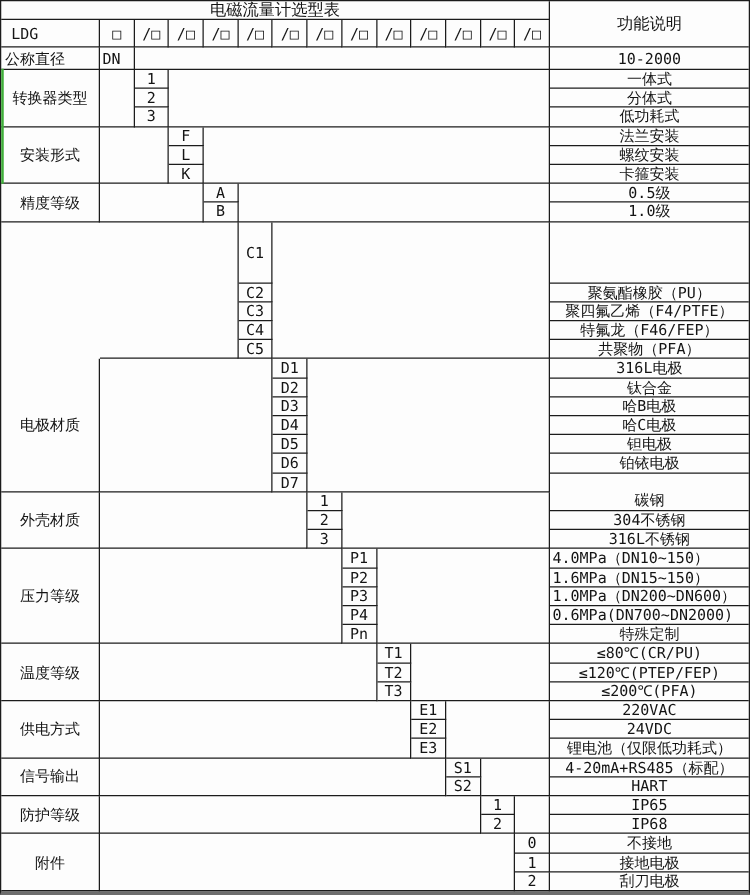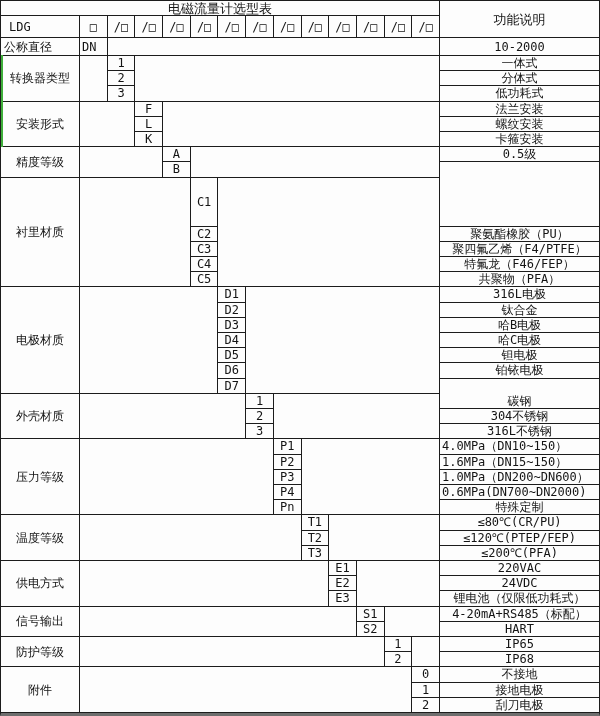--- a/index.html
+++ b/index.html
@@ -81,22 +81,22 @@
     <div class="c " style="grid-area: 8 / 4;">L</div>
     <div class="c fn" style="grid-area: 8 / 15;">螺纹安装</div>
     <div class="c " style="grid-area: 9 / 4;">K</div>
     <div class="c fn" style="grid-area: 9 / 15;">卡箍安装</div>
     <div class="c " style="grid-area: 7 / 5 / span 3 / 15;"></div>
     <div class="c " style="grid-area: 10 / 1 / span 2;">精度等级</div>
     <div class="c " style="grid-area: 10 / 2 / span 2 / 5;"></div>
     <div class="c " style="grid-area: 10 / 5;">A</div>
     <div class="c fn" style="grid-area: 10 / 15;">0.5级</div>
     <div class="c " style="grid-area: 11 / 5;">B</div>
+    <div class="c fn" style="grid-area: 11 / 15;">1.0级</div>
     <div class="c " style="grid-area: 10 / 6 / span 2 / 15;"></div>
-    <div class="c " style="grid-area: 12 / 1 / span 5;">衬里材质</div>
     <div class="c " style="grid-area: 12 / 2 / span 5 / 6;"></div>
     <div class="c " style="grid-area: 12 / 6;">C1</div>
     <div class="c fn" style="grid-area: 12 / 15; margin-top: 48px;">氯丁橡胶（CR）</div>
     <div class="c " style="grid-area: 13 / 6;">C2</div>
     <div class="c fn" style="grid-area: 13 / 15;">聚氨酯橡胶（PU）</div>
     <div class="c " style="grid-area: 14 / 6;">C3</div>
     <div class="c fn" style="grid-area: 14 / 15;">聚四氟乙烯（F4/PTFE）</div>
     <div class="c " style="grid-area: 15 / 6;">C4</div>
     <div class="c fn" style="grid-area: 15 / 15;">特氟龙（F46/FEP）</div>
     <div class="c " style="grid-area: 16 / 6;">C5</div>
@@ -114,21 +114,21 @@
     <div class="c fn" style="grid-area: 20 / 15;">哈C电极</div>
     <div class="c " style="grid-area: 21 / 7;">D5</div>
     <div class="c fn" style="grid-area: 21 / 15;">钽电极</div>
     <div class="c " style="grid-area: 22 / 7;">D6</div>
     <div class="c fn" style="grid-area: 22 / 15;">铂铱电极</div>
     <div class="c " style="grid-area: 23 / 7;">D7</div>
     <div class="c " style="grid-area: 17 / 8 / span 7 / 15;"></div>
     <div class="c " style="grid-area: 24 / 1 / span 3;">外壳材质</div>
     <div class="c " style="grid-area: 24 / 2 / span 3 / 8;"></div>
     <div class="c " style="grid-area: 24 / 8;">1</div>
-    <div class="c fn" style="grid-area: 24 / 15;">碳钢</div>
+    <div class="c fn" style="grid-area: 24 / 15; font-family: Liberation Mono, monospace;">碳钢</div>
     <div class="c " style="grid-area: 25 / 8;">2</div>
     <div class="c fn" style="grid-area: 25 / 15;">304不锈钢</div>
     <div class="c " style="grid-area: 26 / 8;">3</div>
     <div class="c fn" style="grid-area: 26 / 15;">316L不锈钢</div>
     <div class="c " style="grid-area: 24 / 9 / span 3 / 15;"></div>
     <div class="c " style="grid-area: 27 / 1 / span 5;">压力等级</div>
     <div class="c " style="grid-area: 27 / 2 / span 5 / 9;"></div>
     <div class="c " style="grid-area: 27 / 9;">P1</div>
     <div class="c fn left" style="grid-area: 27 / 15;">4.0MPa（DN10~150）</div>
     <div class="c " style="grid-area: 28 / 9;">P2</div>

